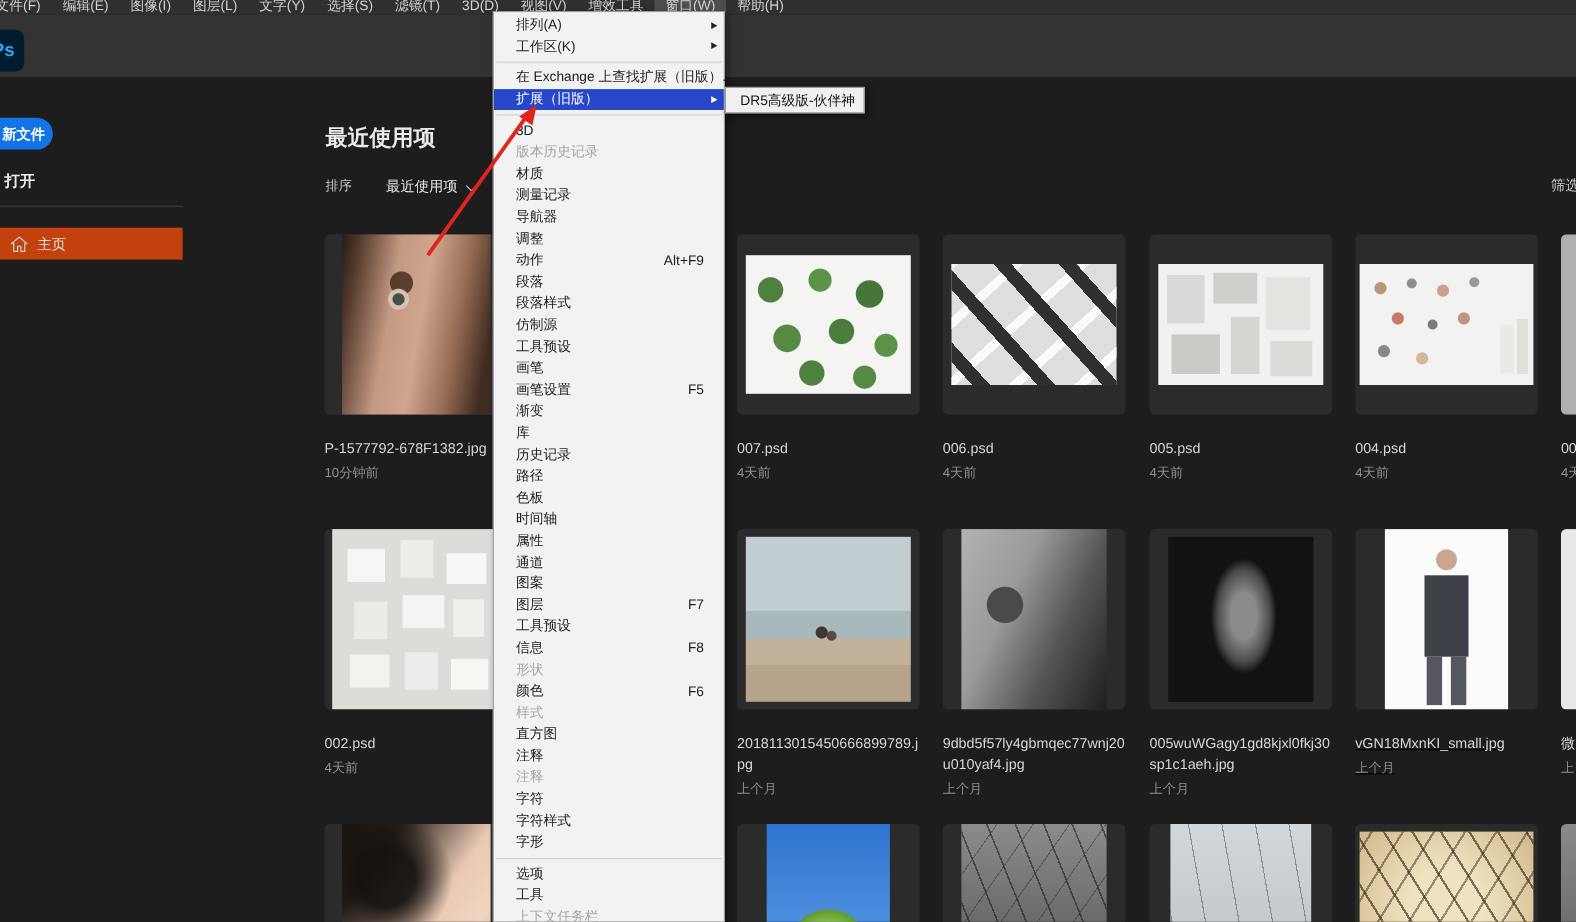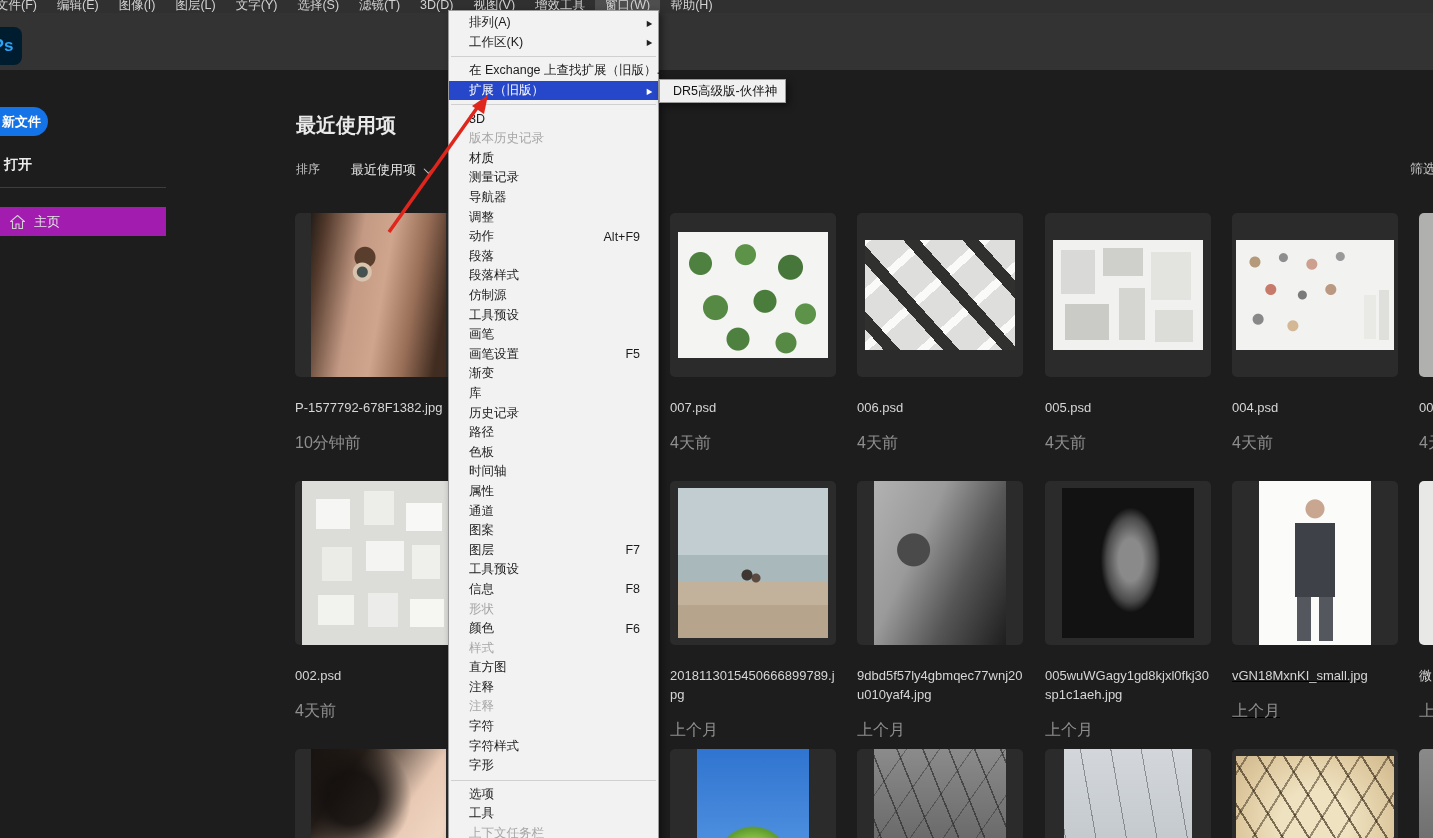--- a/index.html
+++ b/index.html
@@ -17,39 +17,39 @@
   .titlestrip{position:absolute;top:13px;left:0;right:0;height:57px;background:#333333;z-index:1;}
   .logo{position:absolute;left:-16px;top:27px;width:38px;height:38px;border-radius:8px;
         display:flex;align-items:center;justify-content:center;font-weight:bold;font-size:17px;z-index:2;}
 
   
   .btn-new{position:absolute;left:-30px;top:107px;width:78px;height:29px;border-radius:15px;
         color:#fff;font-size:13px;font-weight:bold;display:flex;align-items:center;
         justify-content:flex-end;padding-right:7px;box-sizing:border-box;z-index:2;cursor:pointer;}
   .open-label{position:absolute;left:4px;top:156px;font-size:14px;font-weight:600;color:#ececec;z-index:2;cursor:pointer;}
   .side-div{position:absolute;left:0;top:187px;width:166px;height:1px;background:#3d3d3d;z-index:2;}
-  .home-row{position:absolute;left:0;top:207px;width:166px;height:29px;background:#a21caf;
+  .home-row{position:absolute;left:0;top:207px;width:166px;height:29px;background:#c2410c;
         display:flex;align-items:center;z-index:2;cursor:pointer;}
   .home-row svg{margin-left:10px;}
   .home-label{margin-left:9px;font-size:13px;color:#e3e3e3;}
 
   
   .h-title{position:absolute;left:296px;top:112px;font-size:20px;font-weight:bold;color:#eaeaea;z-index:1;}
   .h-sort-label{position:absolute;left:296px;top:161px;font-size:12px;color:#c9c9c9;z-index:1;}
   .h-sort-value{position:absolute;left:351px;top:161px;font-size:13px;color:#e8e8e8;z-index:1;cursor:pointer;}
   .chev{display:inline-block;width:6px;height:6px;border-right:1.5px solid #cfcfcf;border-bottom:1.5px solid #cfcfcf;
         transform:rotate(45deg) translate(-1px,-1px);margin-left:9px;}
   .h-filter{position:absolute;left:1410px;top:160px;font-size:13px;color:#c9c9c9;z-index:1;cursor:pointer;white-space:nowrap;}
 
   
   .card{position:absolute;width:166px;z-index:1;cursor:pointer;}
   .card-img{width:166px;height:164px;background:#2b2b2b;border-radius:5px;display:flex;
         align-items:center;justify-content:center;overflow:hidden;}
   .card-name{margin-top:21px;font-size:13px;color:#d6d6d6;line-height:19px;word-break:break-all;}
-  .card-time{margin-top:16px;font-size:16px;color:#8f8f8f;}
+  .card-time{margin-top:5px;font-size:12px;color:#8f8f8f;}
 
   
   .t-face-closeup{width:135px;height:164px;background:
     radial-gradient(circle at 38% 36%,#44514e 0 5px,#d8c3ae 6px 9px,transparent 10px),
     radial-gradient(circle at 40% 27%,rgba(70,45,30,.85) 0 10px,transparent 11px),
     linear-gradient(100deg,#241d18 0%,#52392b 10%,#c49a84 34%,#cfa58d 52%,#9a6f58 72%,#402c20 92%);}
   .t-plants{width:150px;height:126px;background:
     radial-gradient(circle at 15% 25%,#4e8040 0 11px,transparent 12px),
     radial-gradient(circle at 45% 18%,#5d9348 0 10px,transparent 11px),
     radial-gradient(circle at 75% 28%,#47763a 0 12px,transparent 13px),

